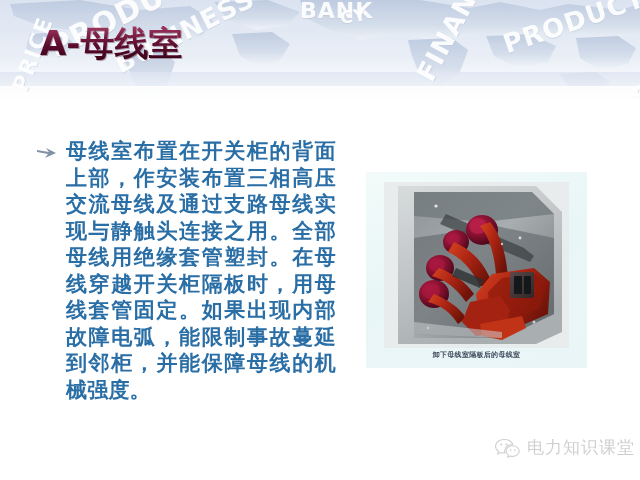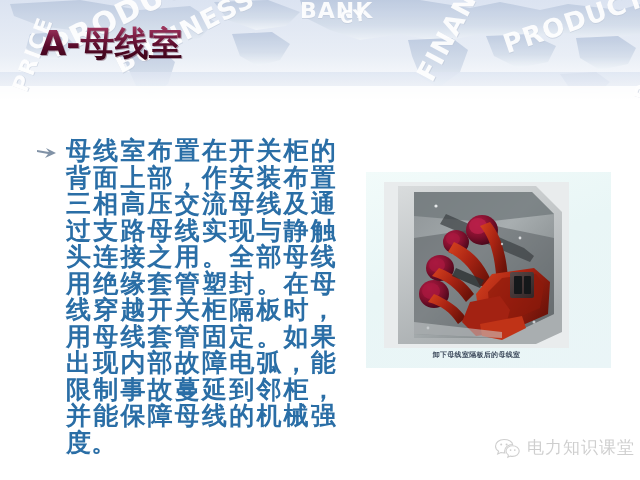--- a/index.html
+++ b/index.html
@@ -72,36 +72,35 @@
 
   
   .bullet-row{
     position:absolute;left:36px;top:138px;width:300px;
   }
   .bullet-mark{
     position:absolute;left:0px;top:8px;width:22px;height:14px;
   }
   .body-text{
     margin-left:30px;
-    font-size:25px;
+    font-size:21px;
     line-height:26.5px;
     font-weight:bold;
     color:#2a6ea6;
     text-align:justify;
     text-justify:inter-ideograph;
     font-family:"DejaVu Sans","Liberation Sans",sans-serif;
     letter-spacing:.2px;
     word-break:break-all;
   }
 
   
   .photo-card{
     position:absolute;left:366px;top:172px;width:221px;height:196px;
     background:linear-gradient(160deg,#f2fbfa 0%,#e9f6f6 45%,#eaf5f7 100%);
-    padding-left:24px;
   }
   .photo-frame{
     position:absolute;left:18px;top:10px;width:185px;height:166px;
     background:#cfd3d4;
     overflow:hidden;
   }
   .photo-caption{
     position:absolute;left:0;top:178px;width:221px;
     text-align:center;
     font-size:7px;

